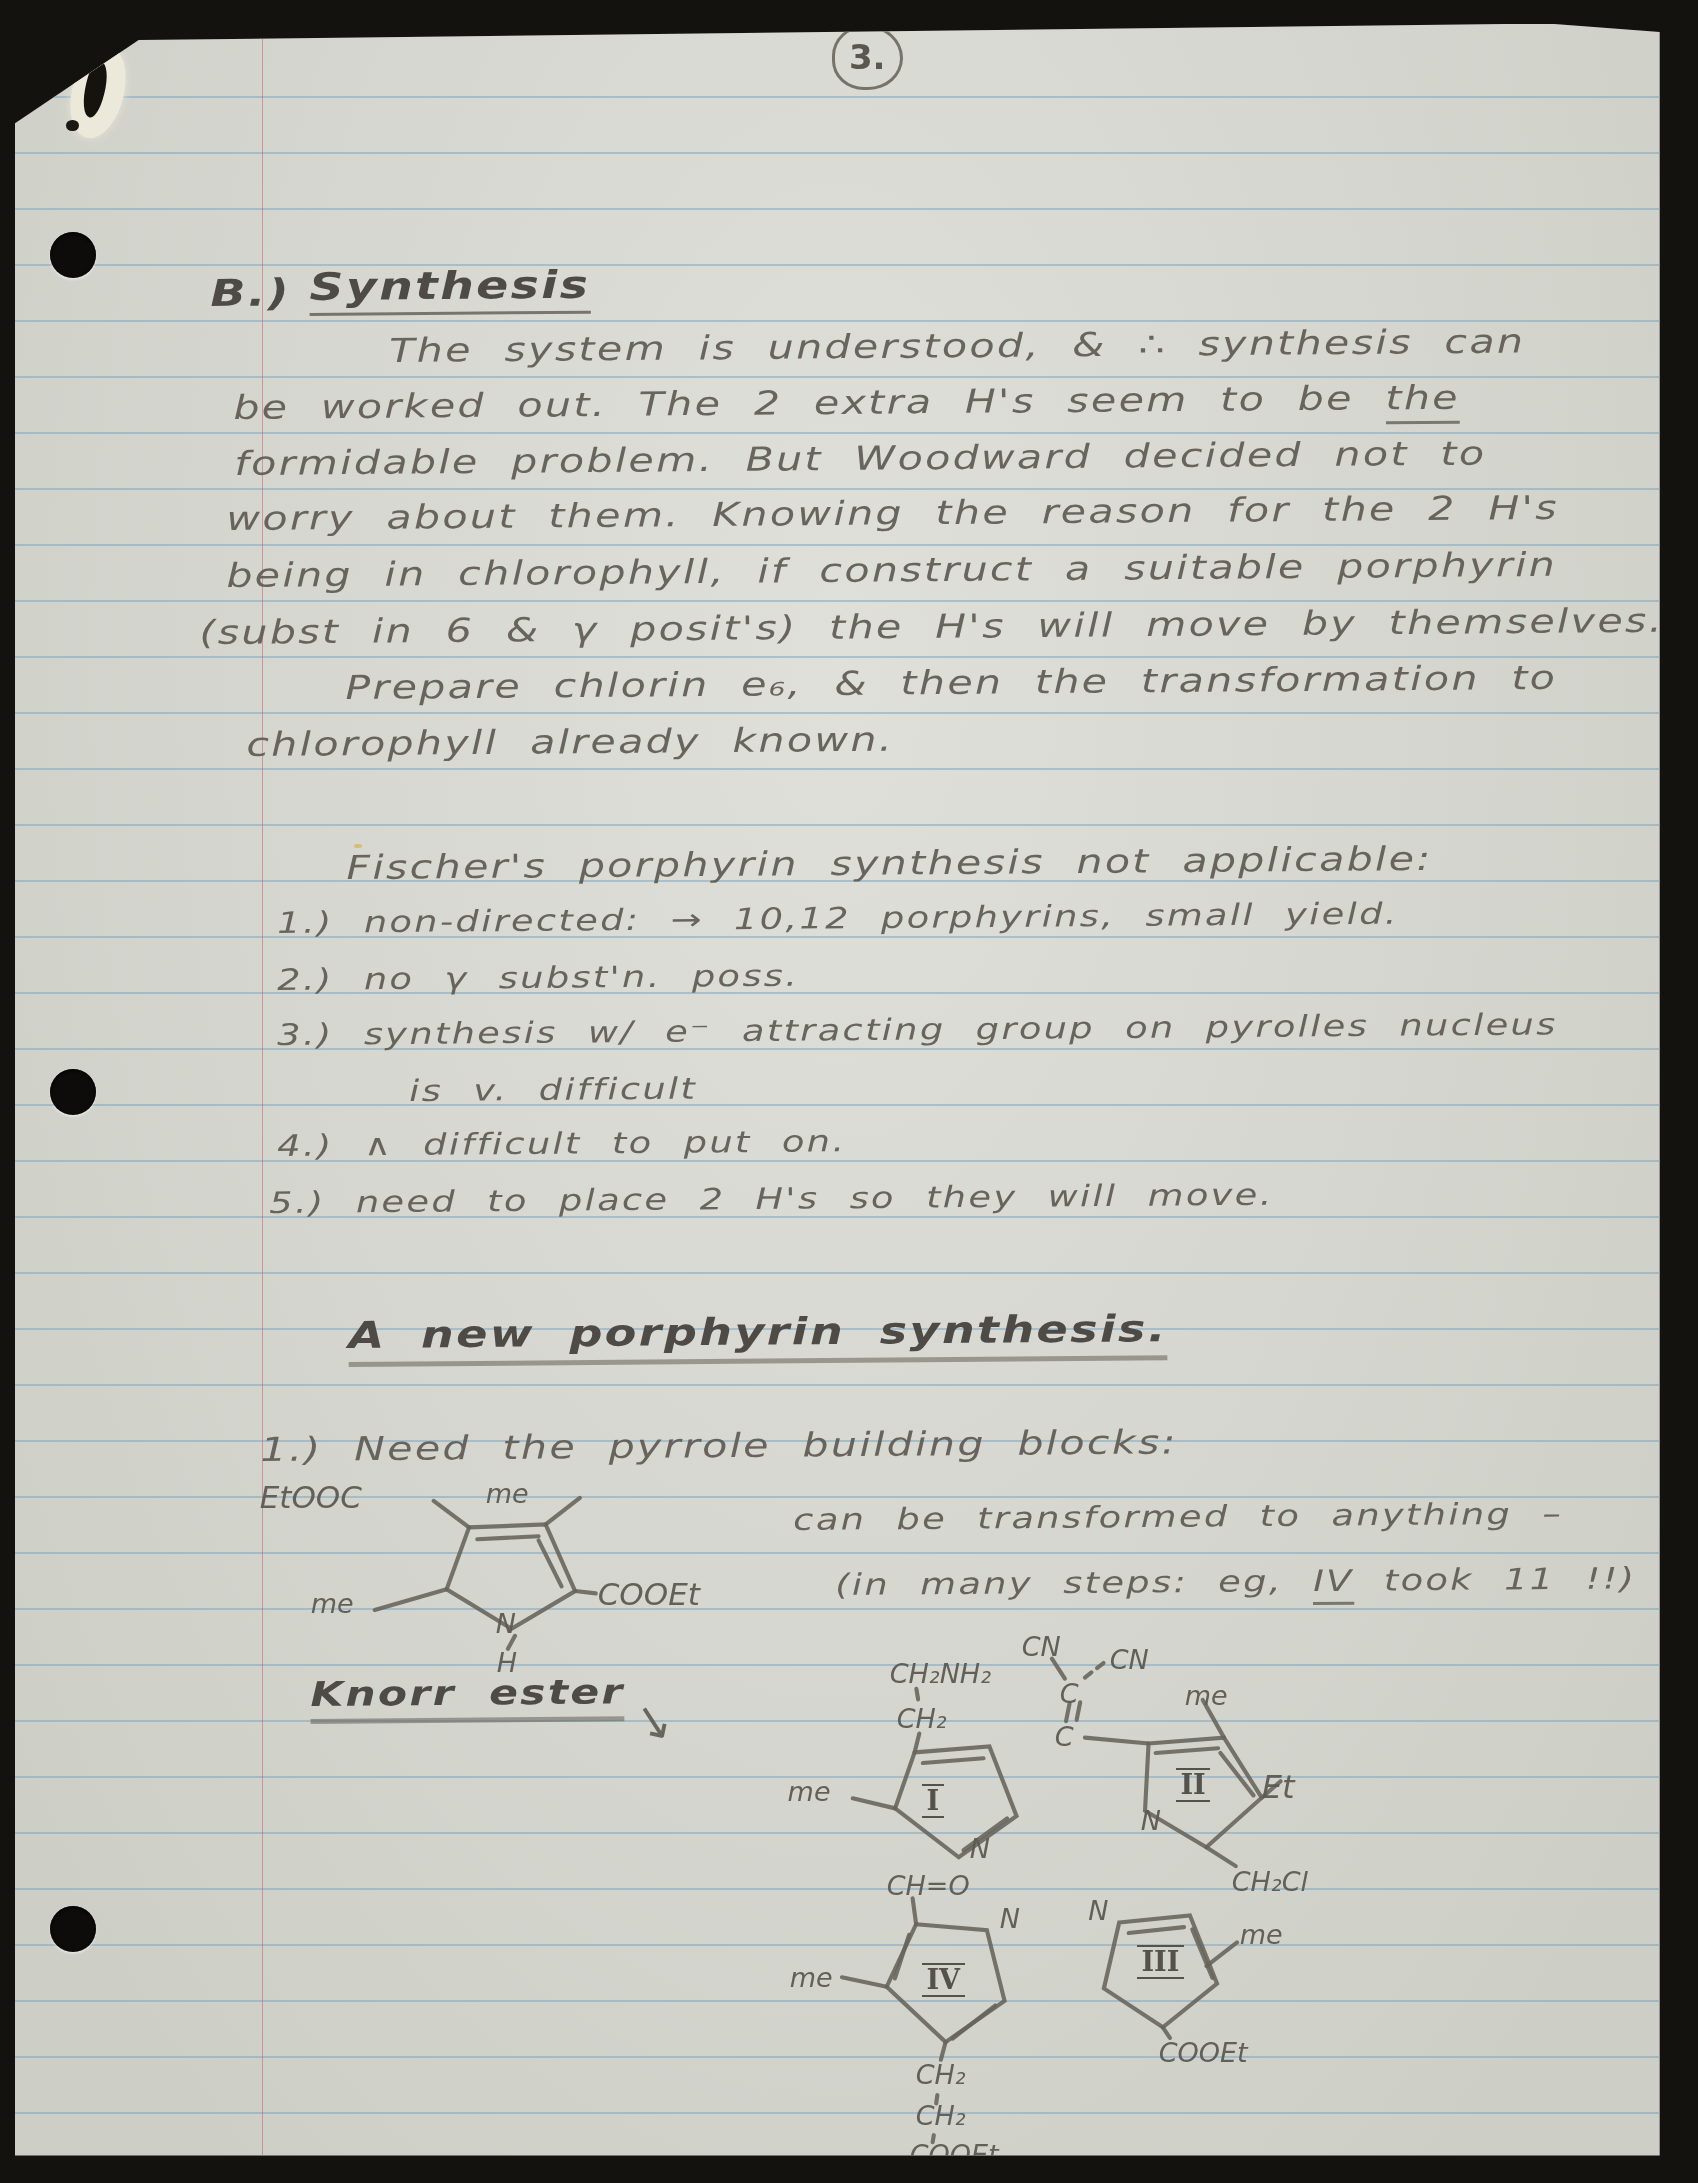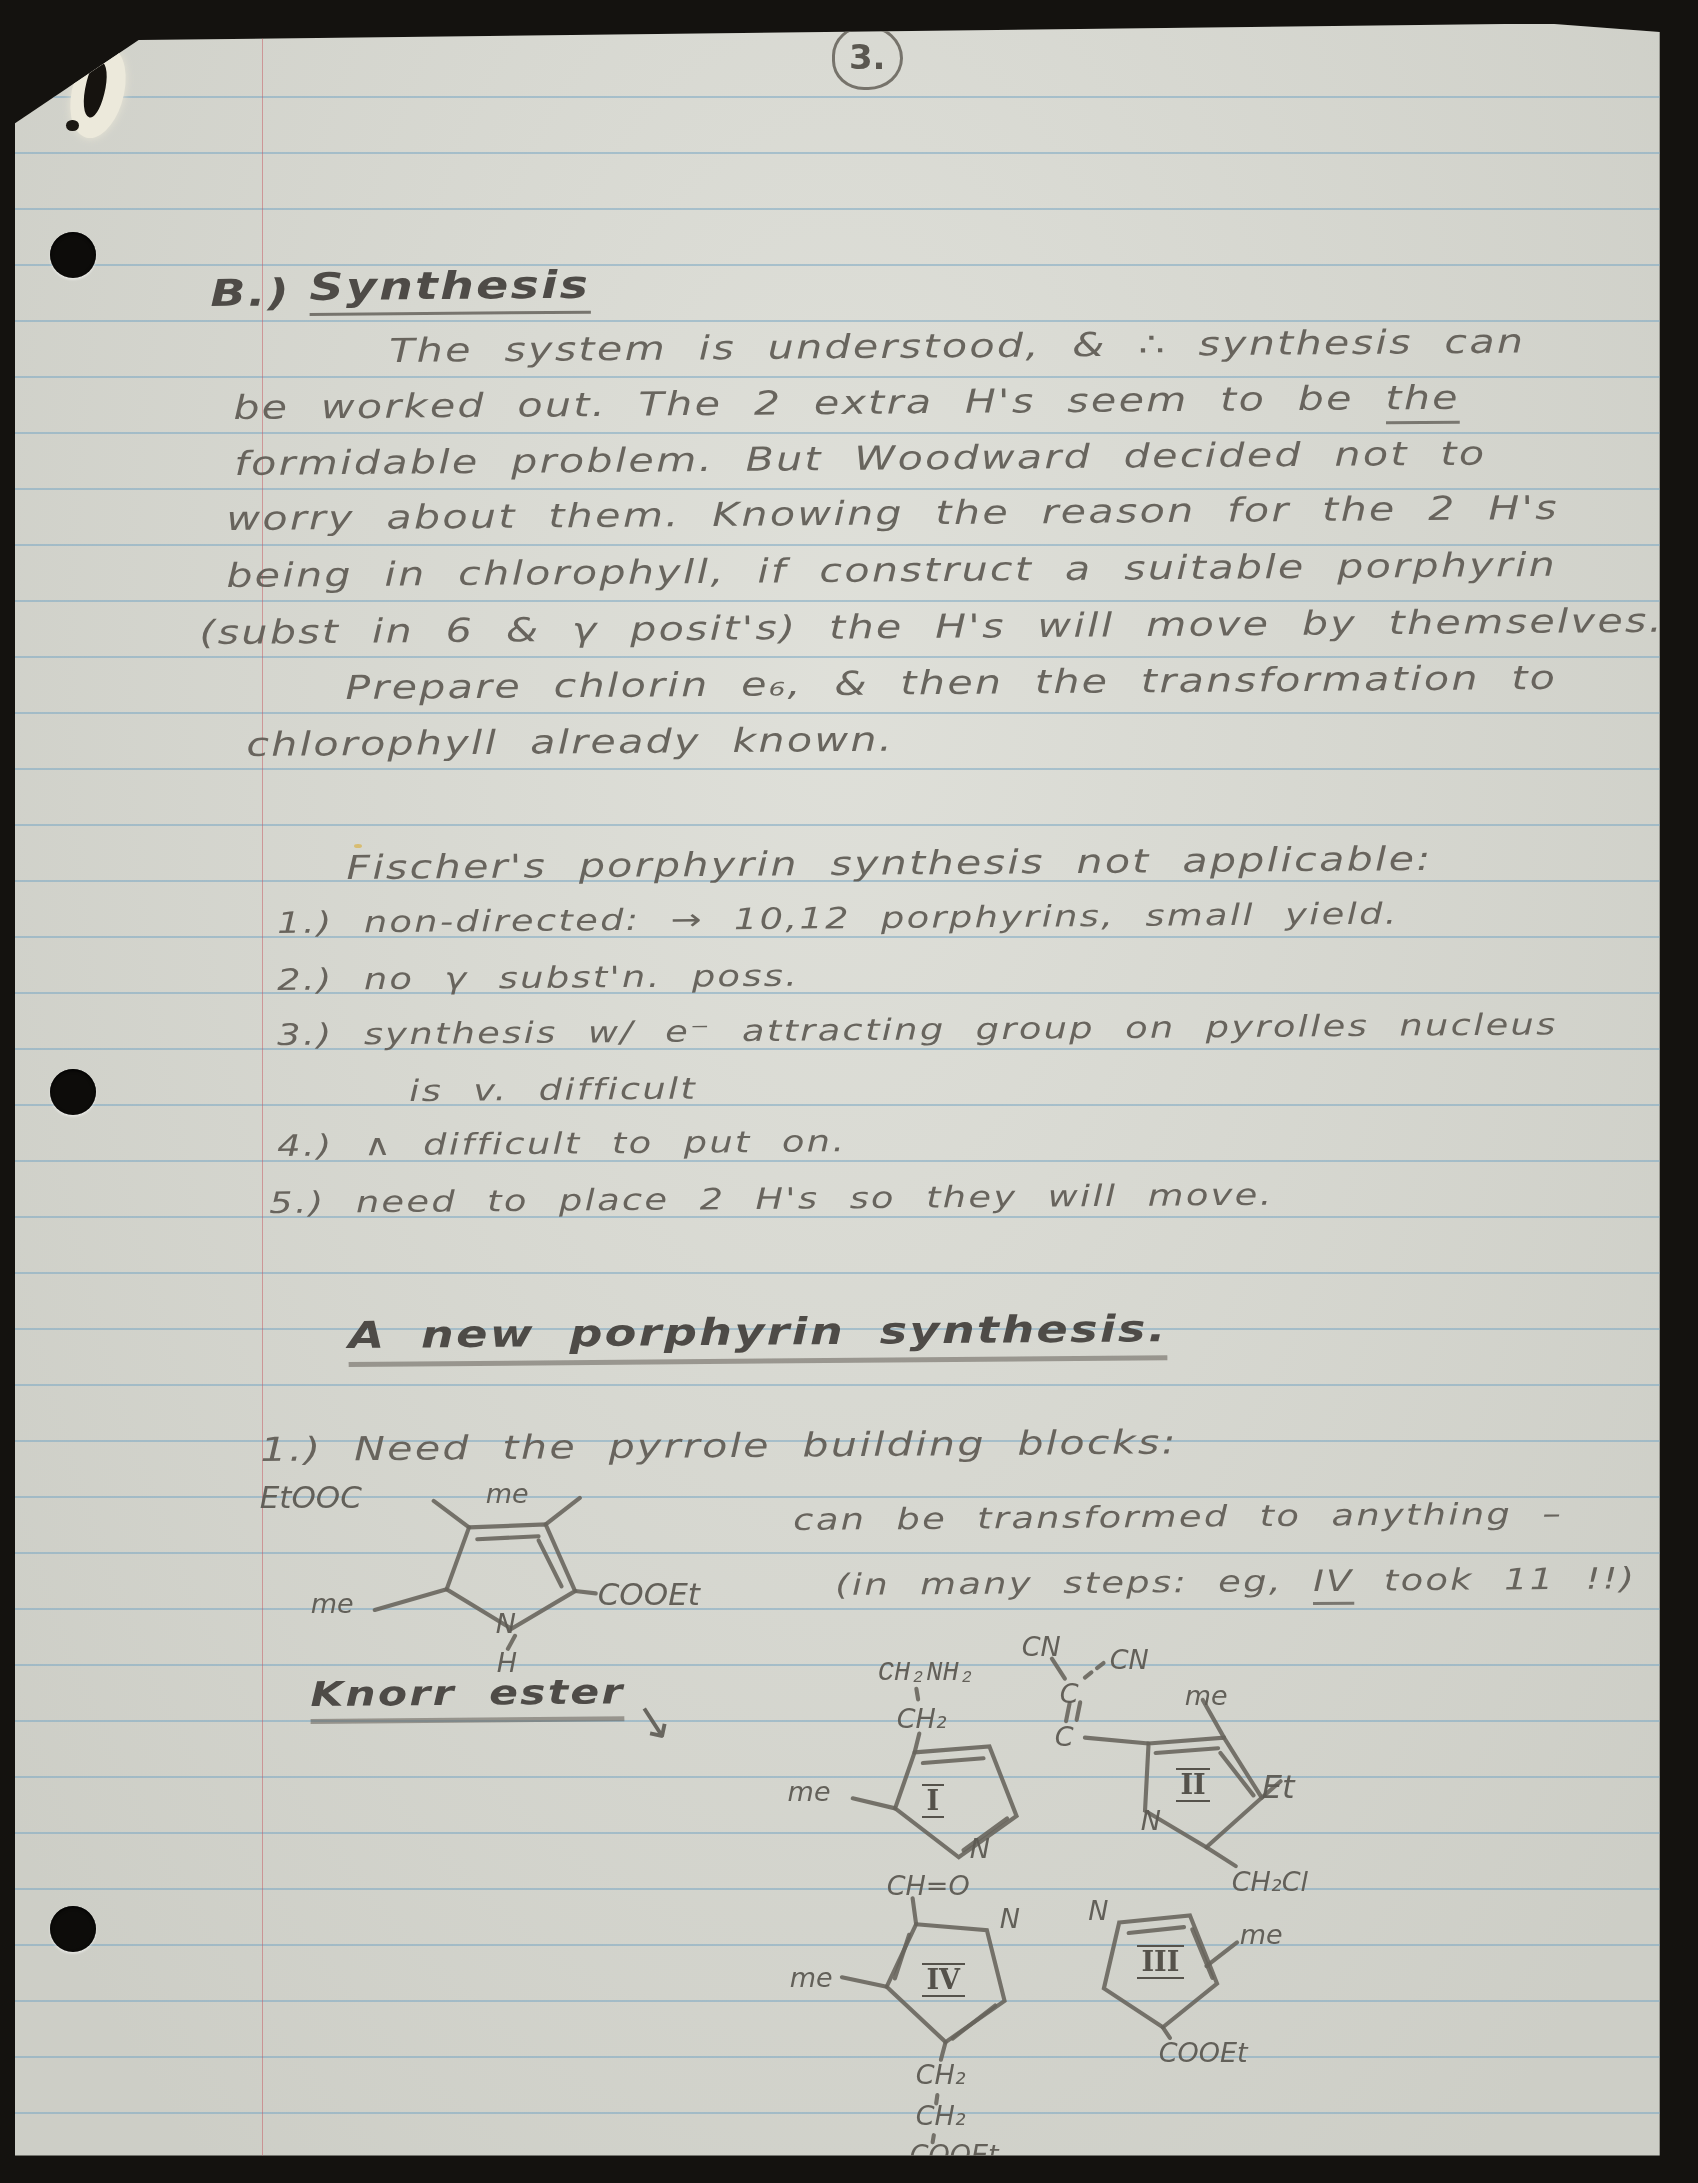--- a/index.html
+++ b/index.html
@@ -114,21 +114,21 @@
 
   <div class="struct" style="left:767px;top:1634px;width:330px;height:342px;">
     <svg width="330" height="342" viewBox="0 0 560 580">
       <path class="pen" d="M225,160 L352,150 L398,268 L300,338 L192,255 Z"></path>
       <path class="pen" d="M239,178 L342,170"></path>
         <path class="pen" d="M382,272 L308,326"></path>
       <path class="pen" d="M225,160 L233,128"></path>
         <path class="pen" d="M231,70 L228,52"></path>
       <path class="pen" d="M192,255 L120,238"></path>
     </svg>
-    <span class="chem-label" style="left:96px;top:0px;font-family:Liberation Mono, monospace;">CH₂NH₂</span>
+    <span class="chem-label" style="left:108px;top:0px;">CH₂NH₂</span>
     <span class="chem-label" style="left:115px;top:45px;">CH₂</span>
     <span class="chem-label" style="left:5.9px;top:118px;">me</span>
     <span class="chem-label" style="left:188px;top:175px;">N</span>
     <span class="numeral" style="left:140px;top:126px;">I</span>
   </div>
 
   <div class="struct" style="left:986px;top:1604px;width:413px;height:389px;">
     <svg width="413" height="389" viewBox="0 0 700 660">
       <path class="pen" d="M250,196 L378,186 L442,288 L348,372 L244,310 Z"></path>
       <path class="pen" d="M262,212 L368,204"></path>

